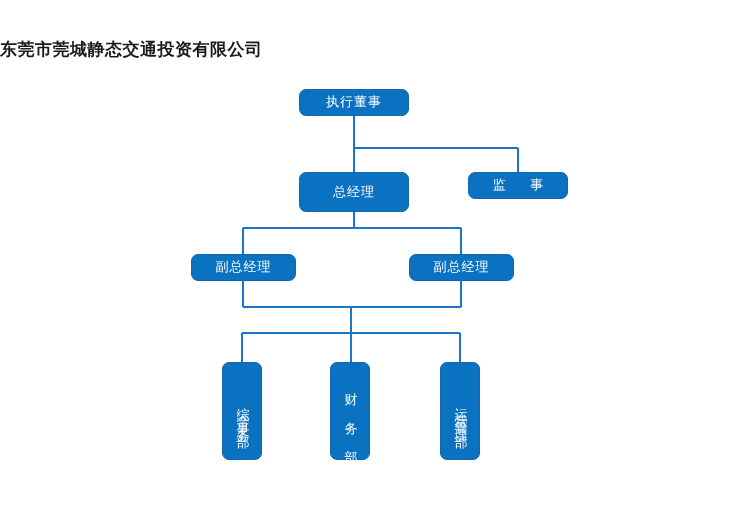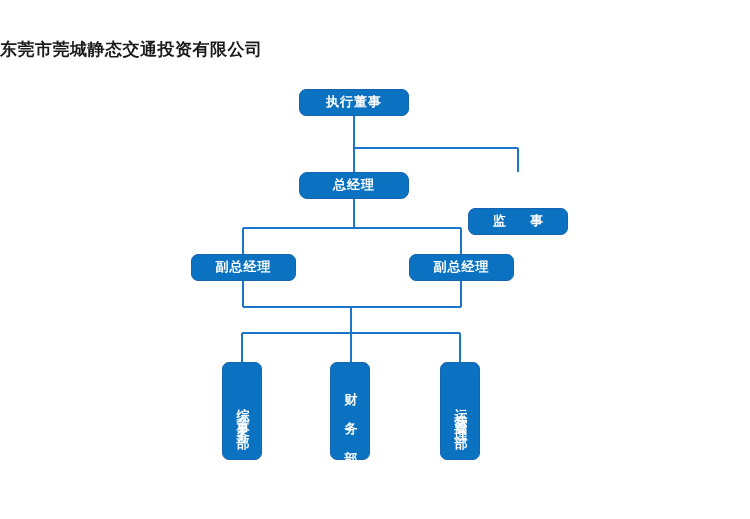--- a/index.html
+++ b/index.html
@@ -57,21 +57,20 @@
     color: #ffffff;
     display: flex;
     align-items: center;
     justify-content: center;
     text-align: center;
     font-family: "Liberation Serif", "DejaVu Serif", serif;
     font-size: 13px;
     line-height: 1.15;
     white-space: pre;
     box-shadow: 0 0 0 0 rgba(0,0,0,0);
-    font-weight: bold;
   }
 
   .node.horizontal {
     letter-spacing: 1px;
   }
 
   
   .node.vertical {
     writing-mode: vertical-rl;
     text-orientation: upright;
@@ -80,22 +79,22 @@
     font-size: 13px;
   }
 
   .node.wide-space {
     letter-spacing: 6px;
     text-indent: 6px;
   }
 
   
   #node-executive-director { left: 299px;  top: 89px;  width: 110px; height: 27px; }
-  #node-general-manager    { left: 299px;  top: 172px; width: 110px; height: 27px; border-radius: 8px; }
-  #node-supervisor         { left: 468px;  top: 172px; width: 100px; height: 27px; margin-top: 36px; }
+  #node-general-manager    { left: 299px;  top: 172px; width: 110px; height: 40px; }
+  #node-supervisor         { left: 468px;  top: 172px; width: 100px; height: 27px; }
   #node-deputy-gm-left     { left: 191px;  top: 254px; width: 105px; height: 27px; }
   #node-deputy-gm-right    { left: 409px;  top: 254px; width: 105px; height: 27px; }
   #node-dept-general-affairs { left: 222px; top: 362px; width: 40px; height: 98px; }
   #node-dept-finance         { left: 330px; top: 362px; width: 40px; height: 98px; }
   #node-dept-operations      { left: 440px; top: 362px; width: 40px; height: 98px; }
 </style>
 </head>
 <body>
 
 <div id="chart-canvas">

